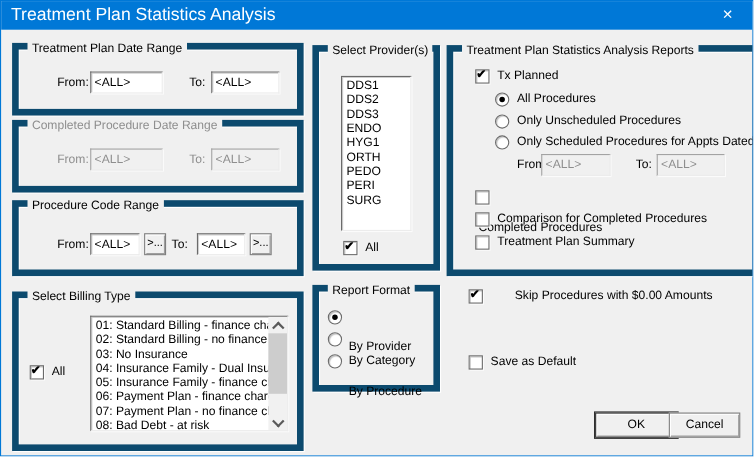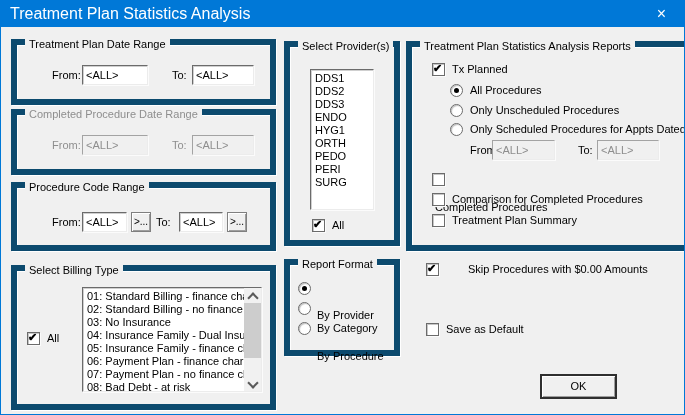--- a/index.html
+++ b/index.html
@@ -190,14 +190,15 @@
 
   <span class="cb checked" style="left:425px;top:262px;">
       <span class="mark">✔</span>
     </span>
   <span class="cblbl" style="left:467px;top:262px;">Skip Procedures with $0.00 Amounts</span>
 
   <span class="cb" style="left:425px;top:322px;"></span>
   <span class="cblbl" style="left:445px;top:322px;">Save as Default</span>
 
   <div class="btn btn-main btn-default" style="left:512px;top:374px;width:75px;">OK</div>
+  <div class="btn btn-main" style="left:607px;top:374px;width:65px;">Cancel</div>
 
 </div>
 
 </body></html>

